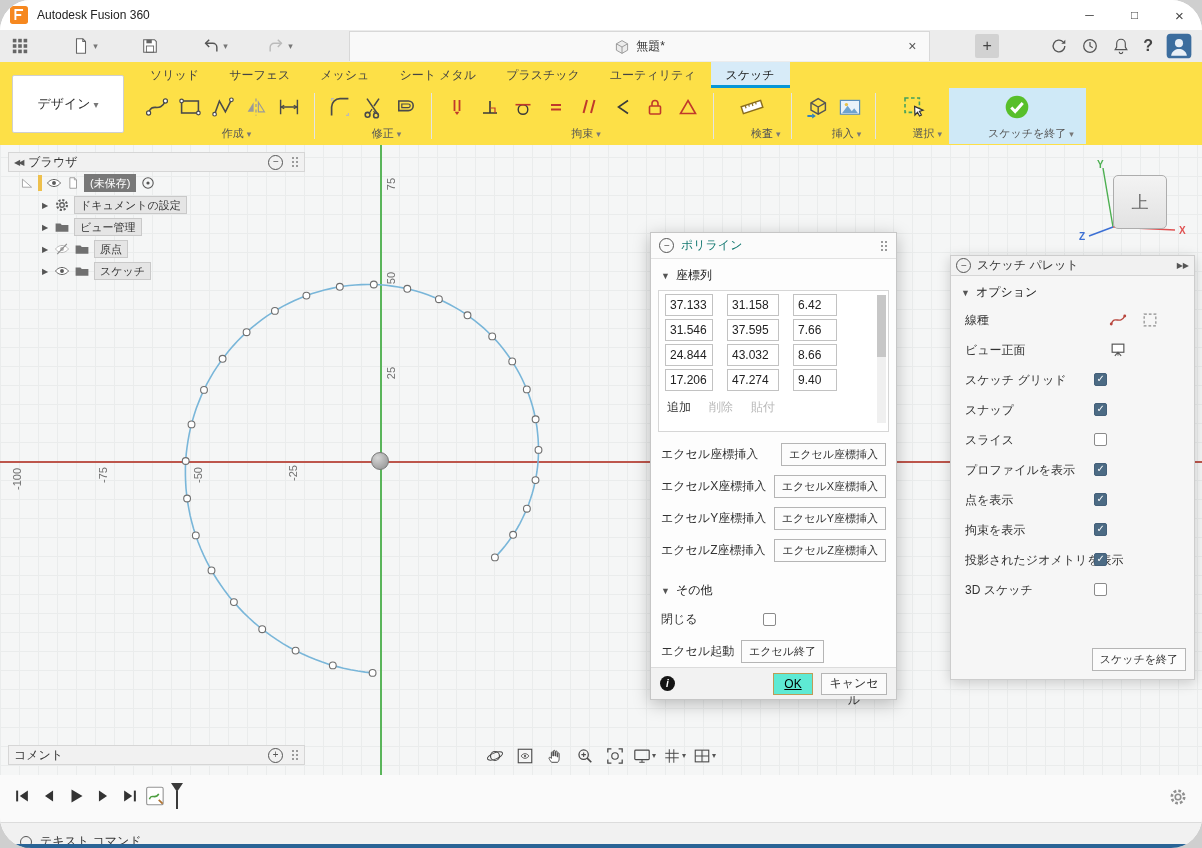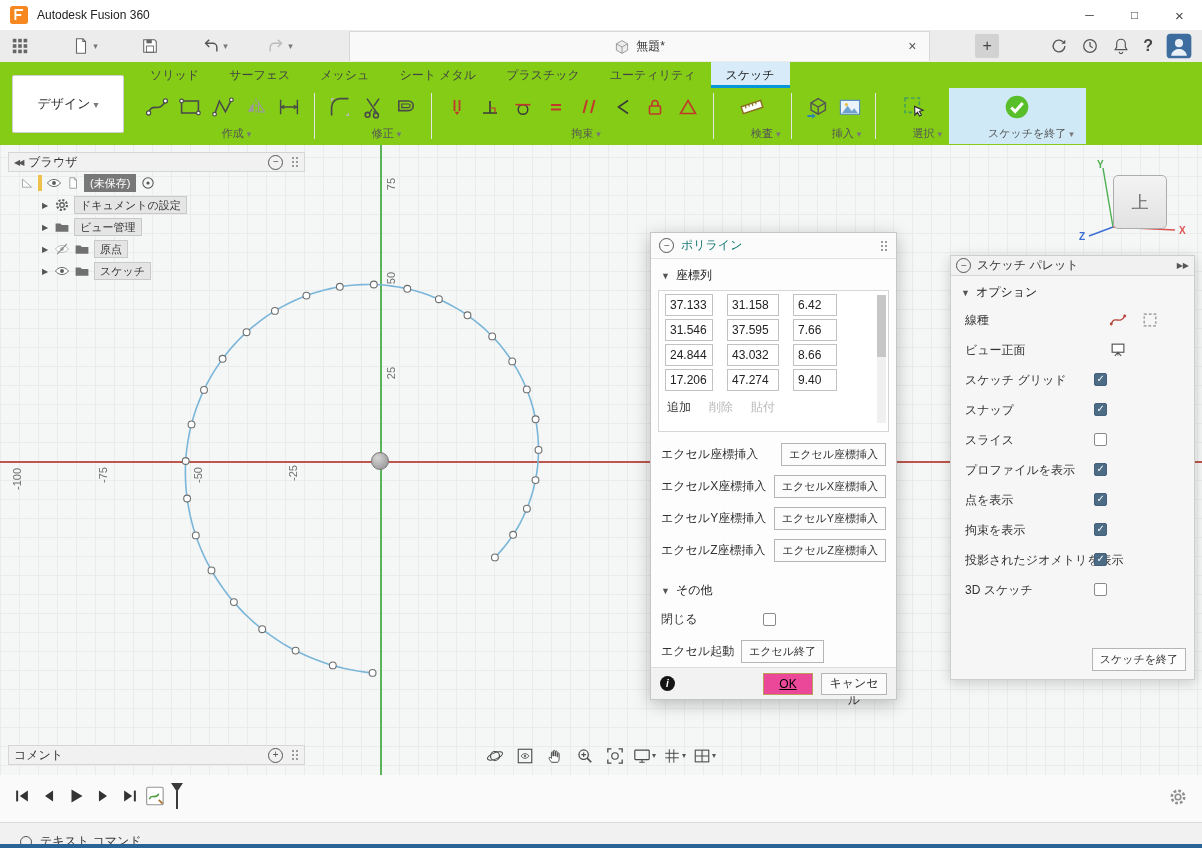--- a/index.html
+++ b/index.html
@@ -1,17 +1,17 @@
 <!DOCTYPE html>
 <html><head>
 <meta charset="utf-8">
 <style>
   html,body{margin:0;padding:0;background:#cfcfcf;}
   body{font-family:"Liberation Sans","DejaVu Sans",sans-serif;}
-  .app{position:relative;width:1202px;height:848px;background:#fff;overflow:hidden;font-size:12px;color:#333;}
+  .app{position:relative;width:1202px;height:848px;background:#fff;overflow:hidden;font-size:12px;color:#333;border-radius:31px;}
   [data-icon] svg{width:100%;height:100%;display:block;}
   .ic14{width:14px;height:14px;display:inline-block;flex:0 0 auto;}
   .ic16{width:16px;height:16px;display:inline-block;flex:0 0 auto;}
   .ic18{width:18px;height:18px;display:inline-block;flex:0 0 auto;}
   .ic20{width:20px;height:20px;display:inline-block;flex:0 0 auto;}
   .ic24{width:24px;height:24px;display:inline-block;flex:0 0 auto;}
   .ic26{width:26px;height:26px;display:inline-block;flex:0 0 auto;}
   .caret-after::after{content:"▾";font-size:9px;color:#777;margin-left:3px;}
   .caret-mini{font-size:8px;color:#555;margin-left:1px;}
 
@@ -27,21 +27,21 @@
   .qbtn{width:24px;height:24px;display:flex;align-items:center;justify-content:center;margin-right:4px;}
   .qbtn .ic18{width:18px;height:18px;}
   .doc-tab{position:relative;flex:1;height:29px;margin-left:16px;background:#f9f9f9;border:1px solid #d8d8d8;border-bottom:none;display:flex;align-items:center;justify-content:center;gap:6px;}
   .tab-close{position:absolute;right:8px;top:5px;font-size:14px;color:#555;line-height:18px;width:18px;text-align:center;}
   .plus-btn{width:24px;height:24px;margin-left:8px;background:#d2d2d2;color:#444;font-size:16px;line-height:24px;text-align:center;border-radius:2px;}
   .qat-right{display:flex;align-items:center;gap:13px;margin-left:14px;}
   .help-glyph{font-size:16px;font-weight:bold;color:#444;}
   .avatar{width:26px;height:26px;}
 
   
-  .ribbon{position:absolute;top:62px;left:0;right:0;height:83px;background:#84cc16;border-bottom:7px solid #22c55e;}
+  .ribbon{position:absolute;top:62px;left:0;right:0;height:83px;background:#fde047;border-bottom:7px solid #22c55e;}
   .rtabs{margin-left:135px;display:flex;height:26px;align-items:stretch;}
   .rtab{padding:0 15px;line-height:26px;color:#444;font-size:12px;}
   .rtab.active{background:#d7ebf8;color:#1b1b1b;box-shadow:inset 0 -3px 0 #0696d7;}
   .rtools{margin-left:135px;display:flex;align-items:stretch;height:56px;}
   .rgroup{display:flex;flex-direction:column;align-items:center;padding:0 7px;}
   .rgroup-icons{display:flex;align-items:center;height:38px;gap:3px;}
   .tool-btn{width:30px;height:30px;display:flex;align-items:center;justify-content:center;}
   .rgroup-label{font-size:11px;color:#555;height:16px;line-height:14px;margin-left:27px;}
   .sep{width:1px;background:#e4e4e4;margin:5px 3px;}
   .finish-group{background:#cfe9f7;padding:0 12px;}
@@ -103,21 +103,21 @@
   .lnk.off{color:#b8b8b8;}
   .excel-row{display:flex;align-items:center;justify-content:space-between;padding:3px 10px;height:26px;}
   .btn{background:#fcfcfc;border:1px solid #b5b5b5;height:23px;font-size:11px;padding:0 7px;color:#333;font-family:inherit;}
   .cbx{width:13px;height:13px;border:1px solid #8a8a8a;background:#fff;border-radius:2px;position:relative;box-sizing:border-box;}
   .cbx.on{background:#4c6b84;border-color:#44607a;}
   .cbx.on::after{content:"✓";color:#fff;font-size:10px;position:absolute;left:1.5px;top:-1px;}
   .dlg-footer{position:absolute;bottom:0;left:0;right:0;height:32px;background:#f2f2f2;border-top:1px solid #dcdcdc;
     display:flex;align-items:center;padding:0 9px;gap:8px;box-sizing:border-box;}
   .info-i{width:15px;height:15px;border-radius:50%;background:#151515;color:#fff;font-size:10px;font-style:italic;font-weight:bold;
     display:flex;align-items:center;justify-content:center;}
-  .btn-ok{margin-left:auto;width:50px;height:22px;background:#ec4899;border:1px solid #bd9c58;font-size:12px;font-family:inherit;text-decoration:underline;}
+  .btn-ok{margin-left:auto;width:40px;height:22px;background:#5eead4;border:1px solid #bd9c58;font-size:12px;font-family:inherit;text-decoration:underline;}
   .btn-cancel{width:66px;height:22px;background:#fbfbfb;border:1px solid #b5b5b5;font-size:12px;font-family:inherit;color:#333;}
 
   
   .palette{position:absolute;left:950px;top:255px;width:245px;height:425px;background:#f6f6f6;border:1px solid #cdcdcd;
     box-shadow:0 3px 12px rgba(0,0,0,.18);z-index:5;box-sizing:border-box;}
   .pal-row{position:relative;display:flex;align-items:center;height:30px;padding:0 14px;font-size:12px;color:#333;}
   .pal-row .cbx{position:absolute;left:143px;top:8px;}
   .pal-ic1{position:absolute;left:158px;top:6px;}
   .pal-ic2{position:absolute;left:190px;top:6px;}
   .pal-footer{position:absolute;right:8px;bottom:8px;}

